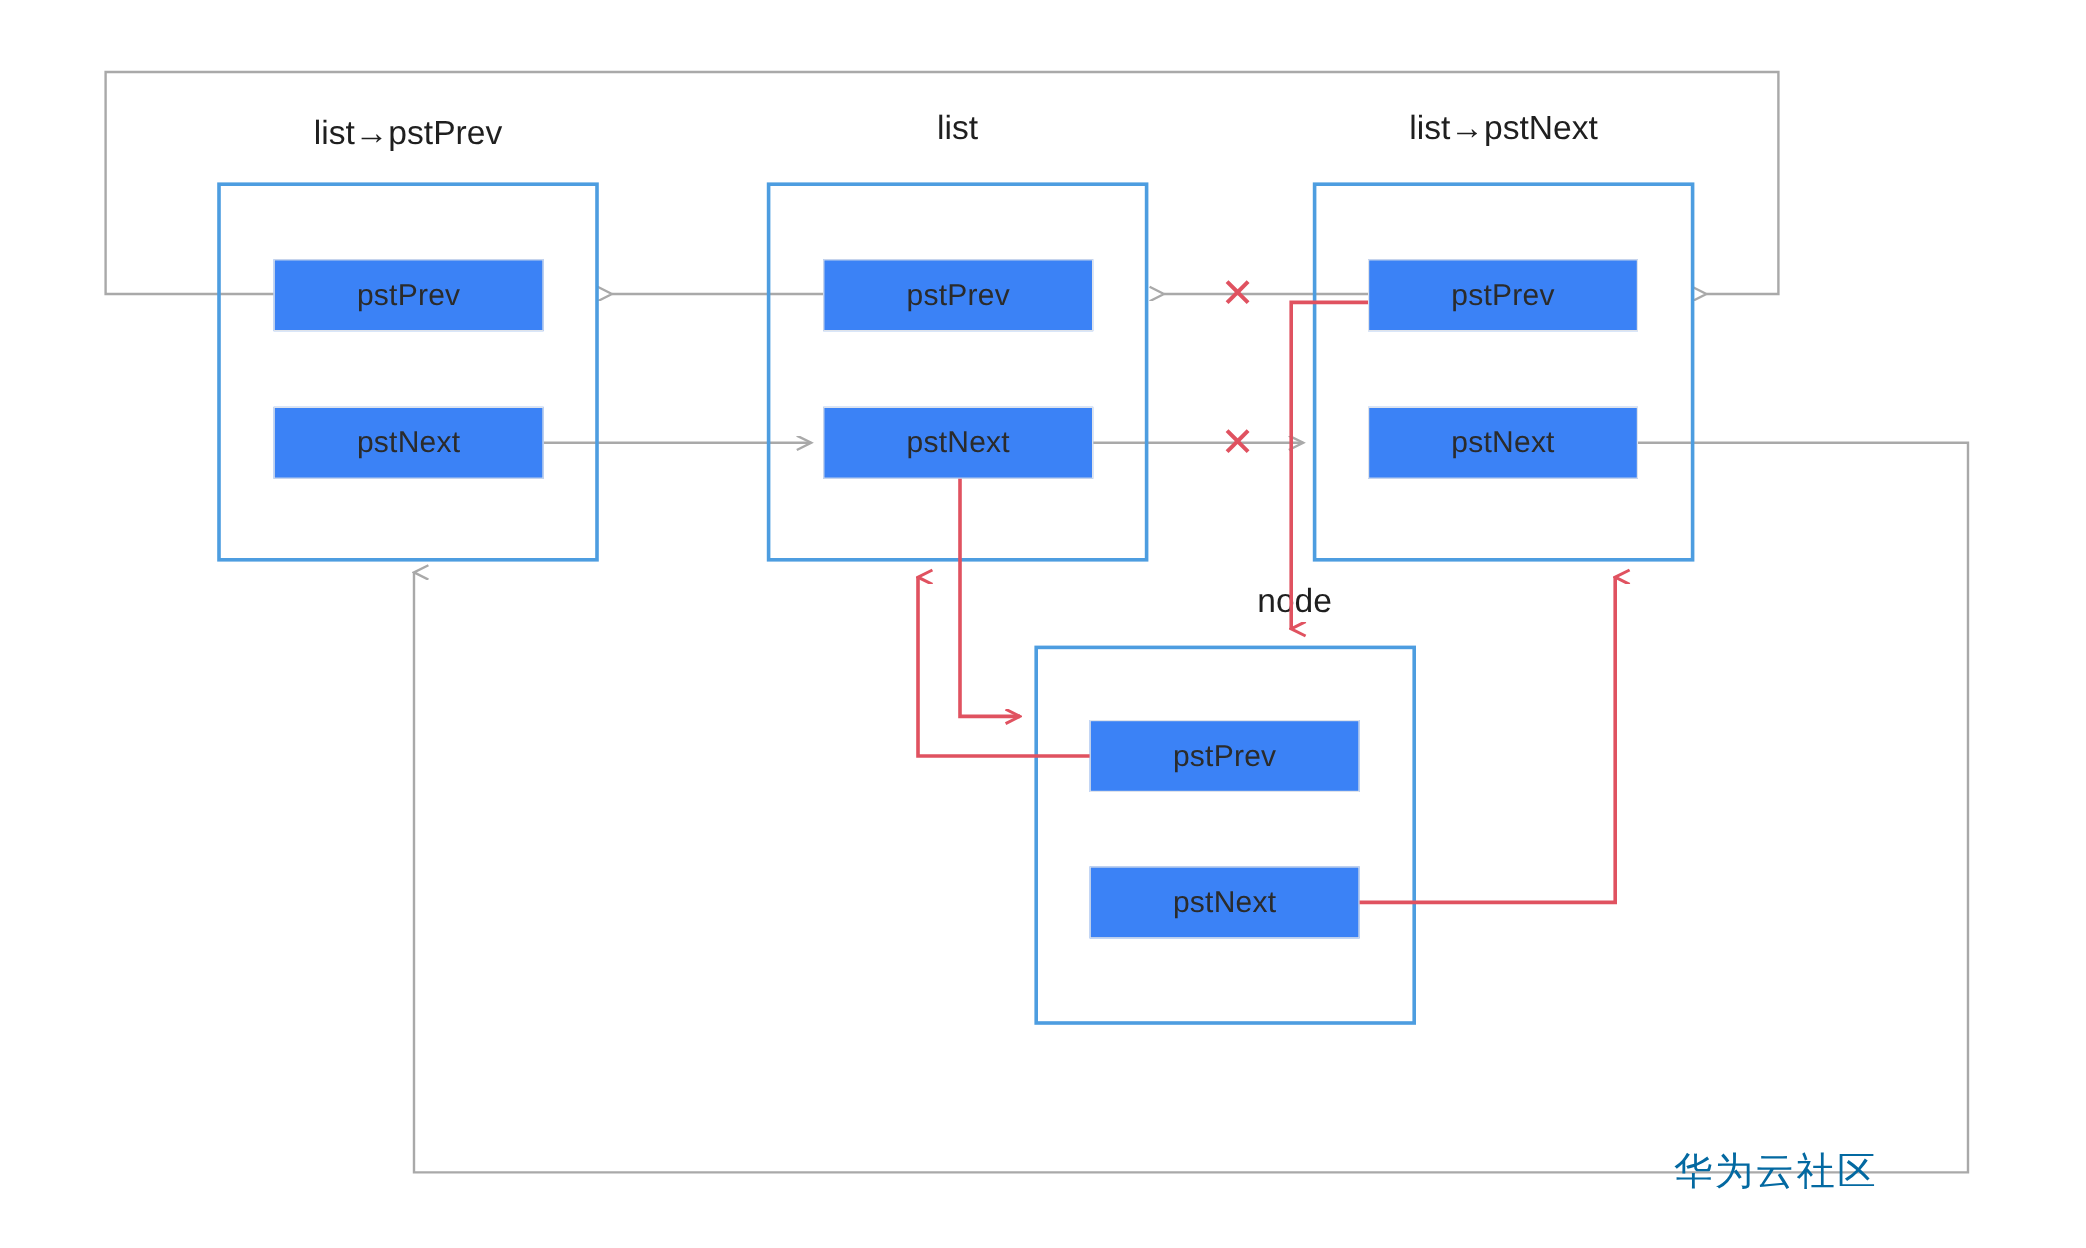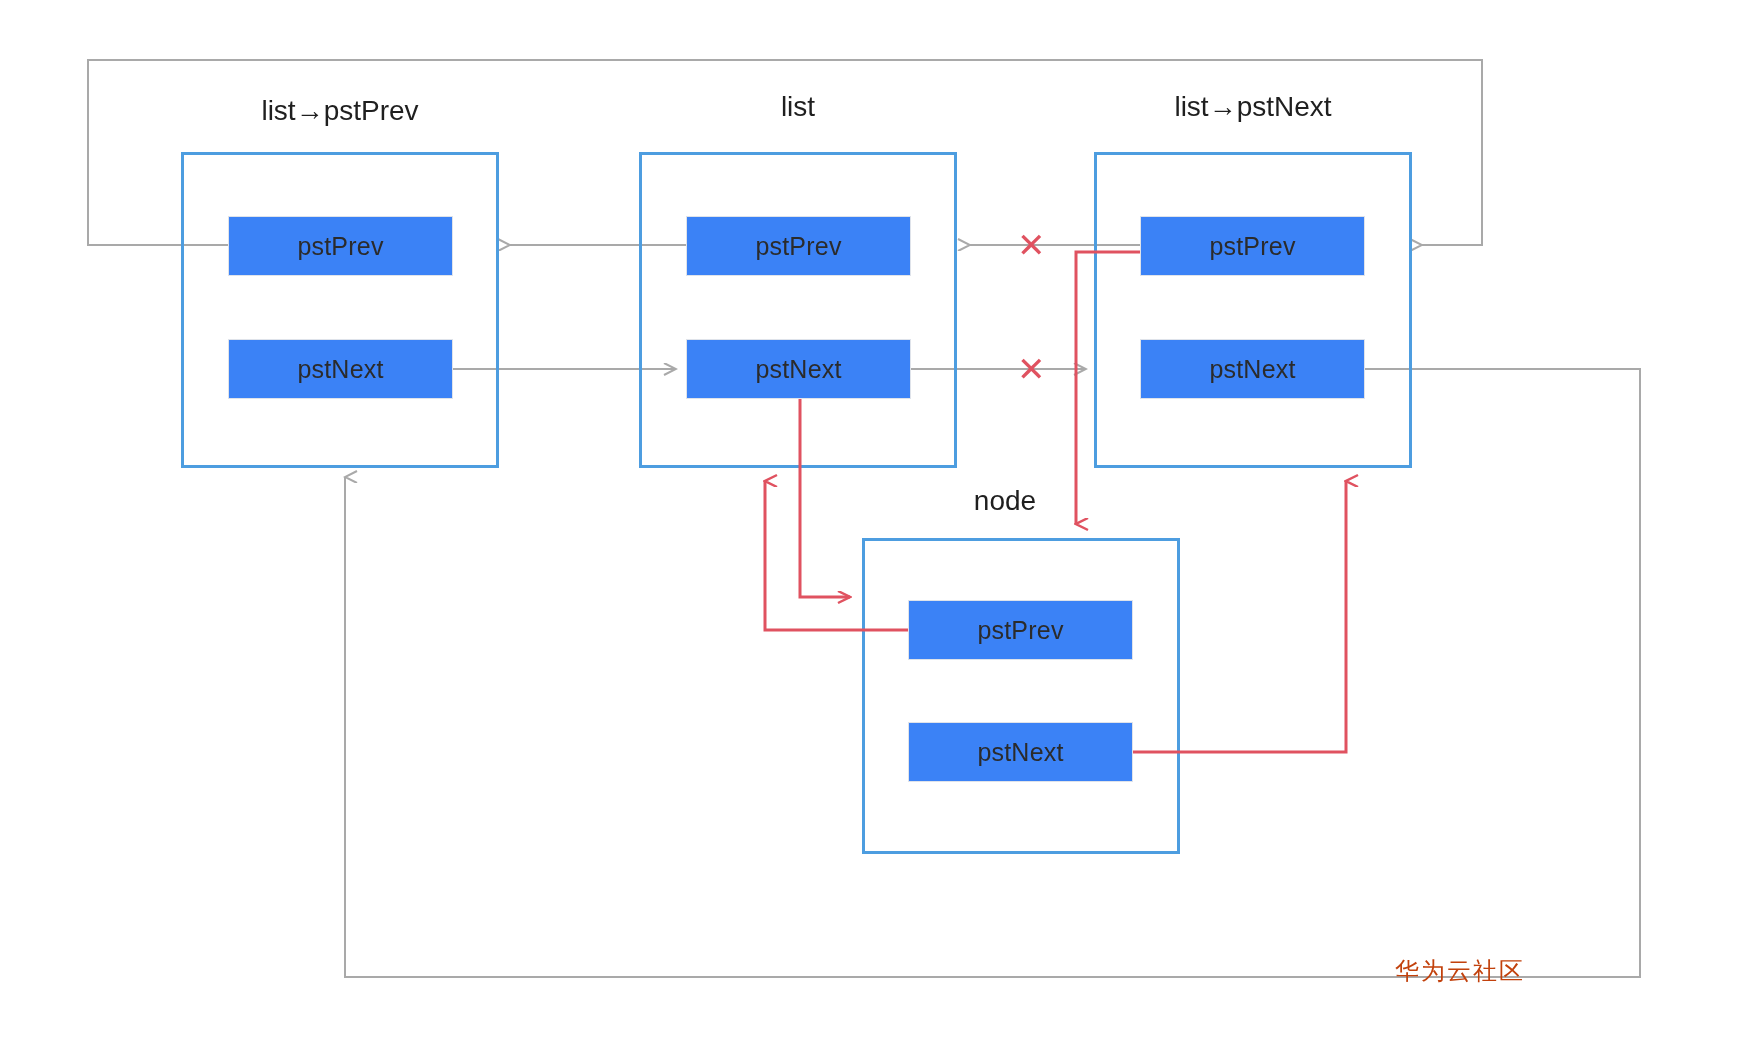--- a/index.html
+++ b/index.html
@@ -29,22 +29,22 @@
   }
   .struct-label{
     position:absolute;
     font-size:28px;
     color:#1f1f1f;
     text-align:center;
     white-space:nowrap;
   }
   .watermark{
     position:absolute;
-    font-size:24px;
-    color:#c2410c;
+    font-size:32px;
+    color:#0369a1;
     letter-spacing:2px;
     font-family:"DejaVu Sans",sans-serif;
     white-space:nowrap;
   }
   .xmark{
     position:absolute;
     font-size:34px;
     line-height:1;
     color:#e05260;
     font-weight:600;
@@ -95,21 +95,21 @@
   </svg>
 
   <div class="struct-box" style="left:181px;top:152px;width:318px;height:316px;"></div>
   <div class="struct-box" style="left:639px;top:152px;width:318px;height:316px;"></div>
   <div class="struct-box" style="left:1094px;top:152px;width:318px;height:316px;"></div>
   <div class="struct-box" style="left:862px;top:538px;width:318px;height:316px;"></div>
 
   <div class="struct-label" style="left:639px;top:91px;width:318px;">list</div>
   <div class="struct-label" style="left:181px;top:95px;width:318px;">list→pstPrev</div>
   <div class="struct-label" style="left:1094px;top:91px;width:318px;">list→pstNext</div>
-  <div class="struct-label" style="left:900px;top:485px;width:210px;text-align:center;">node</div>
+  <div class="struct-label" style="left:900px;top:485px;width:210px;text-align:right;">node</div>
 
   <div class="field-box" style="left:228px;top:216px;width:225px;height:60px;">pstPrev</div>
   <div class="field-box" style="left:228px;top:339px;width:225px;height:60px;">pstNext</div>
 
   <div class="field-box" style="left:686px;top:216px;width:225px;height:60px;">pstPrev</div>
   <div class="field-box" style="left:686px;top:339px;width:225px;height:60px;">pstNext</div>
 
   <div class="field-box" style="left:1140px;top:216px;width:225px;height:60px;">pstPrev</div>
   <div class="field-box" style="left:1140px;top:339px;width:225px;height:60px;">pstNext</div>
 

